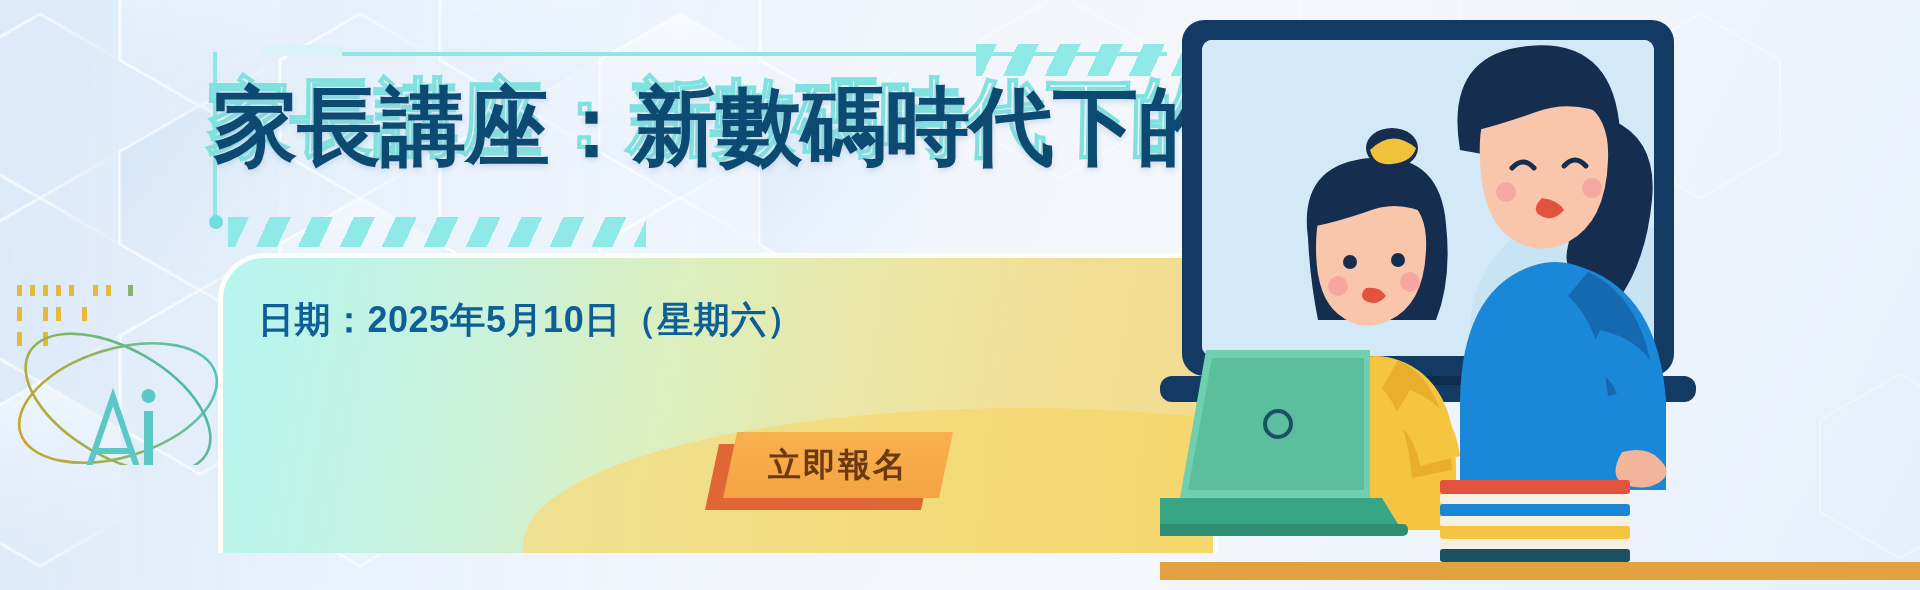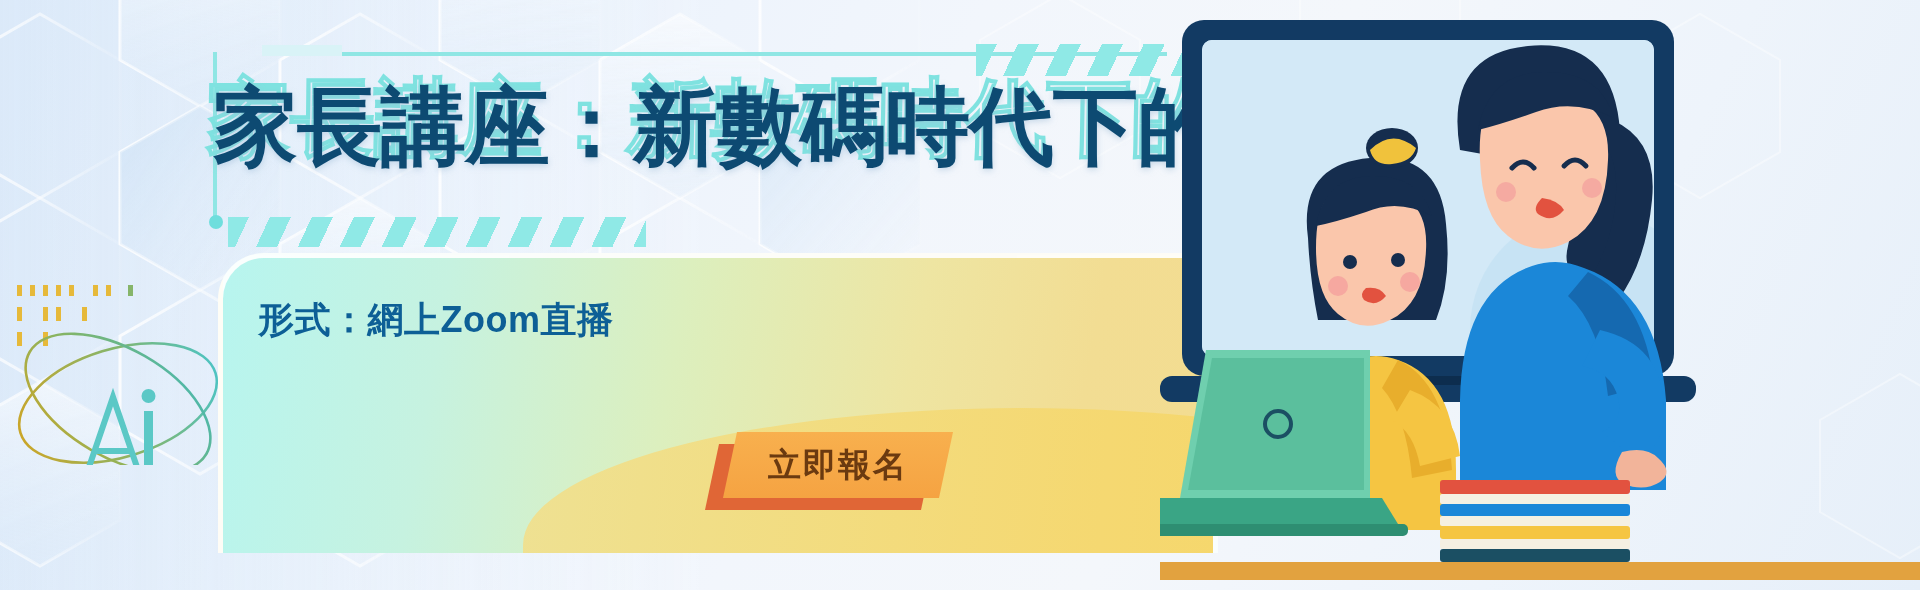--- a/index.html
+++ b/index.html
@@ -229,21 +229,21 @@
 
   <div class="abs" id="title-wrap">
     <div id="title-echo">家長講座：新數碼時代下的青少年成長</div>
     <div id="title-main">家長講座：新數碼時代下的青少年成長</div>
   </div>
 
   <div class="abs" id="info-card">
     <div id="info-card-inner">
       <div id="card-swoosh"></div>
       <div id="info-text">
-        <div>形式：網上Zoom直播</div>
+        <div>日期：2025年5月10日（星期六）</div>
       </div>
     </div>
   </div>
 
   <div class="abs" id="cta">
     <div id="cta-shadow"></div>
     <div id="cta-face"></div>
     <div id="cta-label">立即報名</div>
   </div>
 

